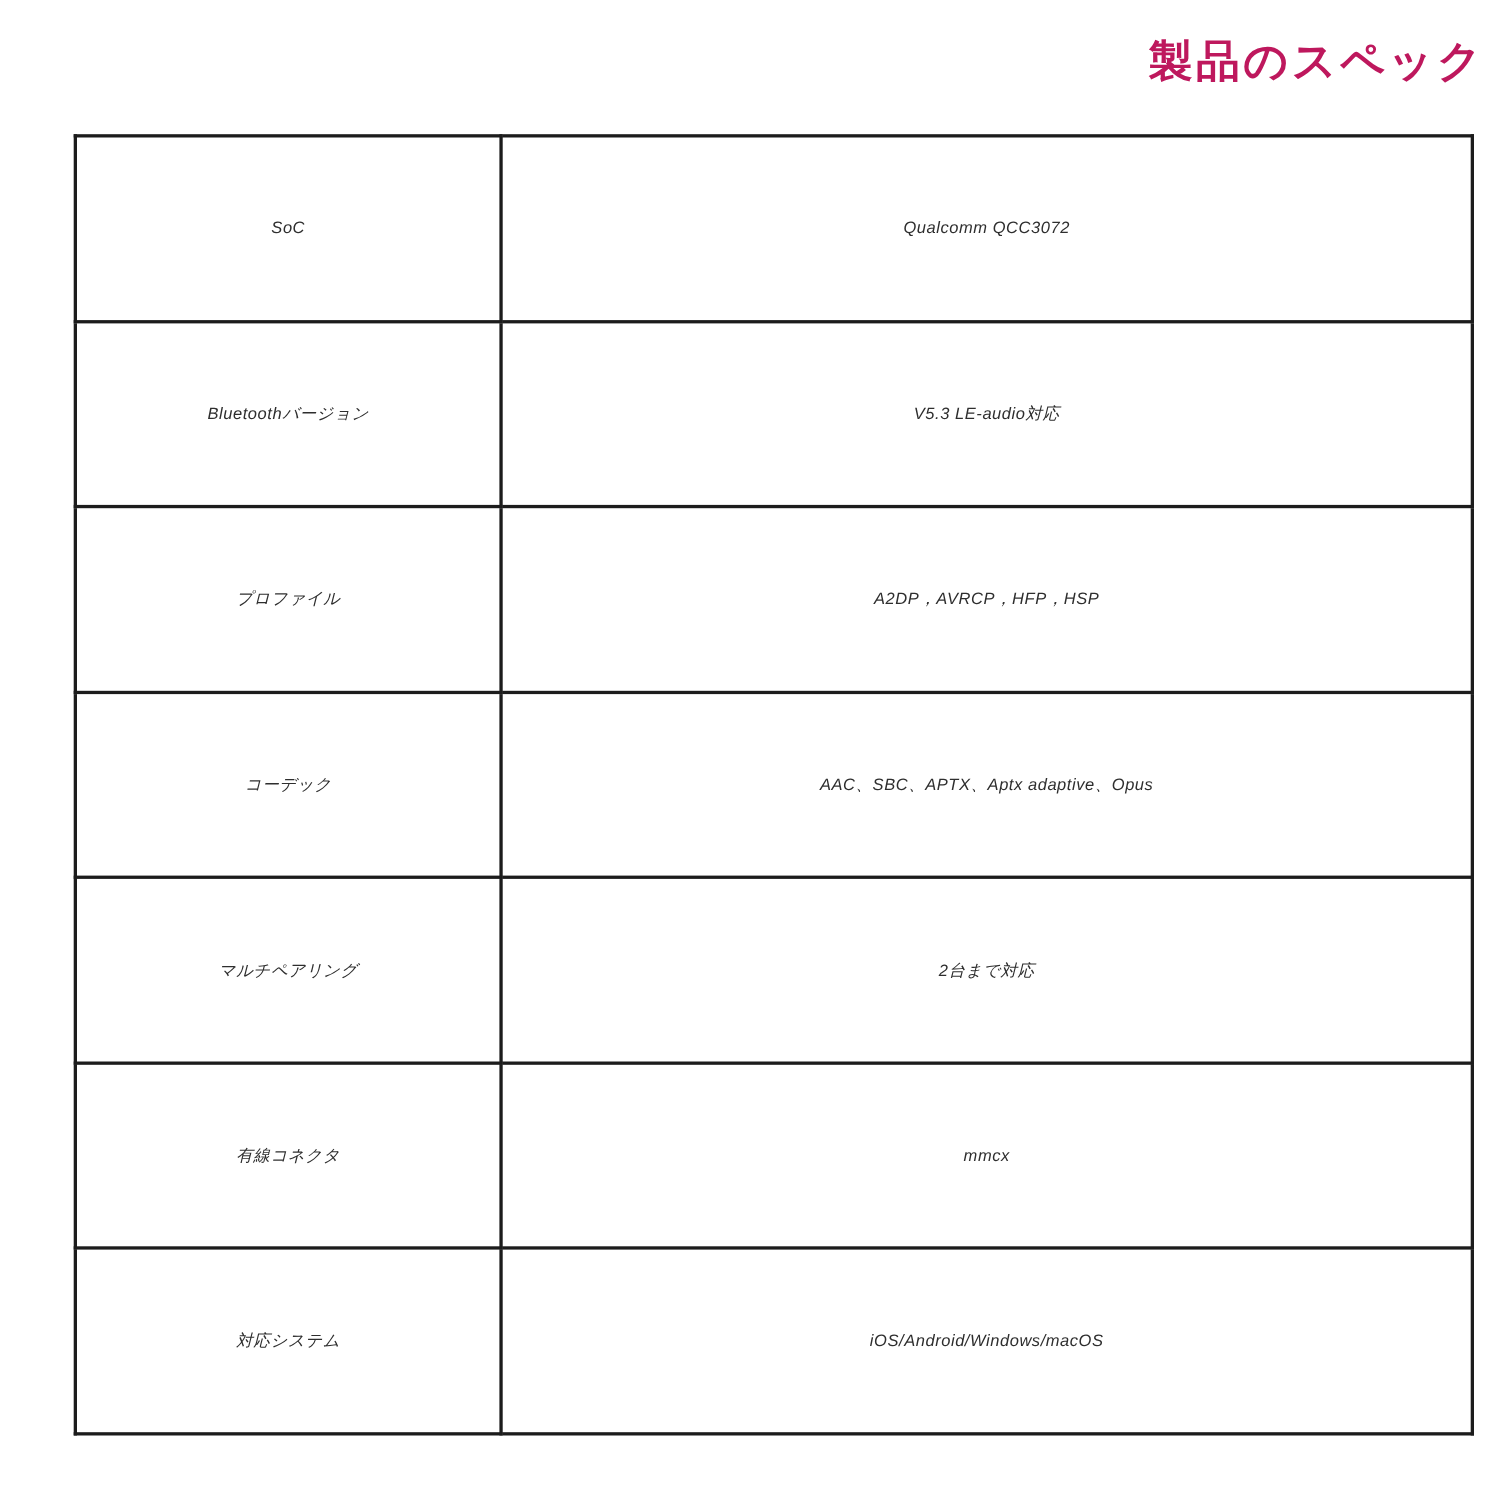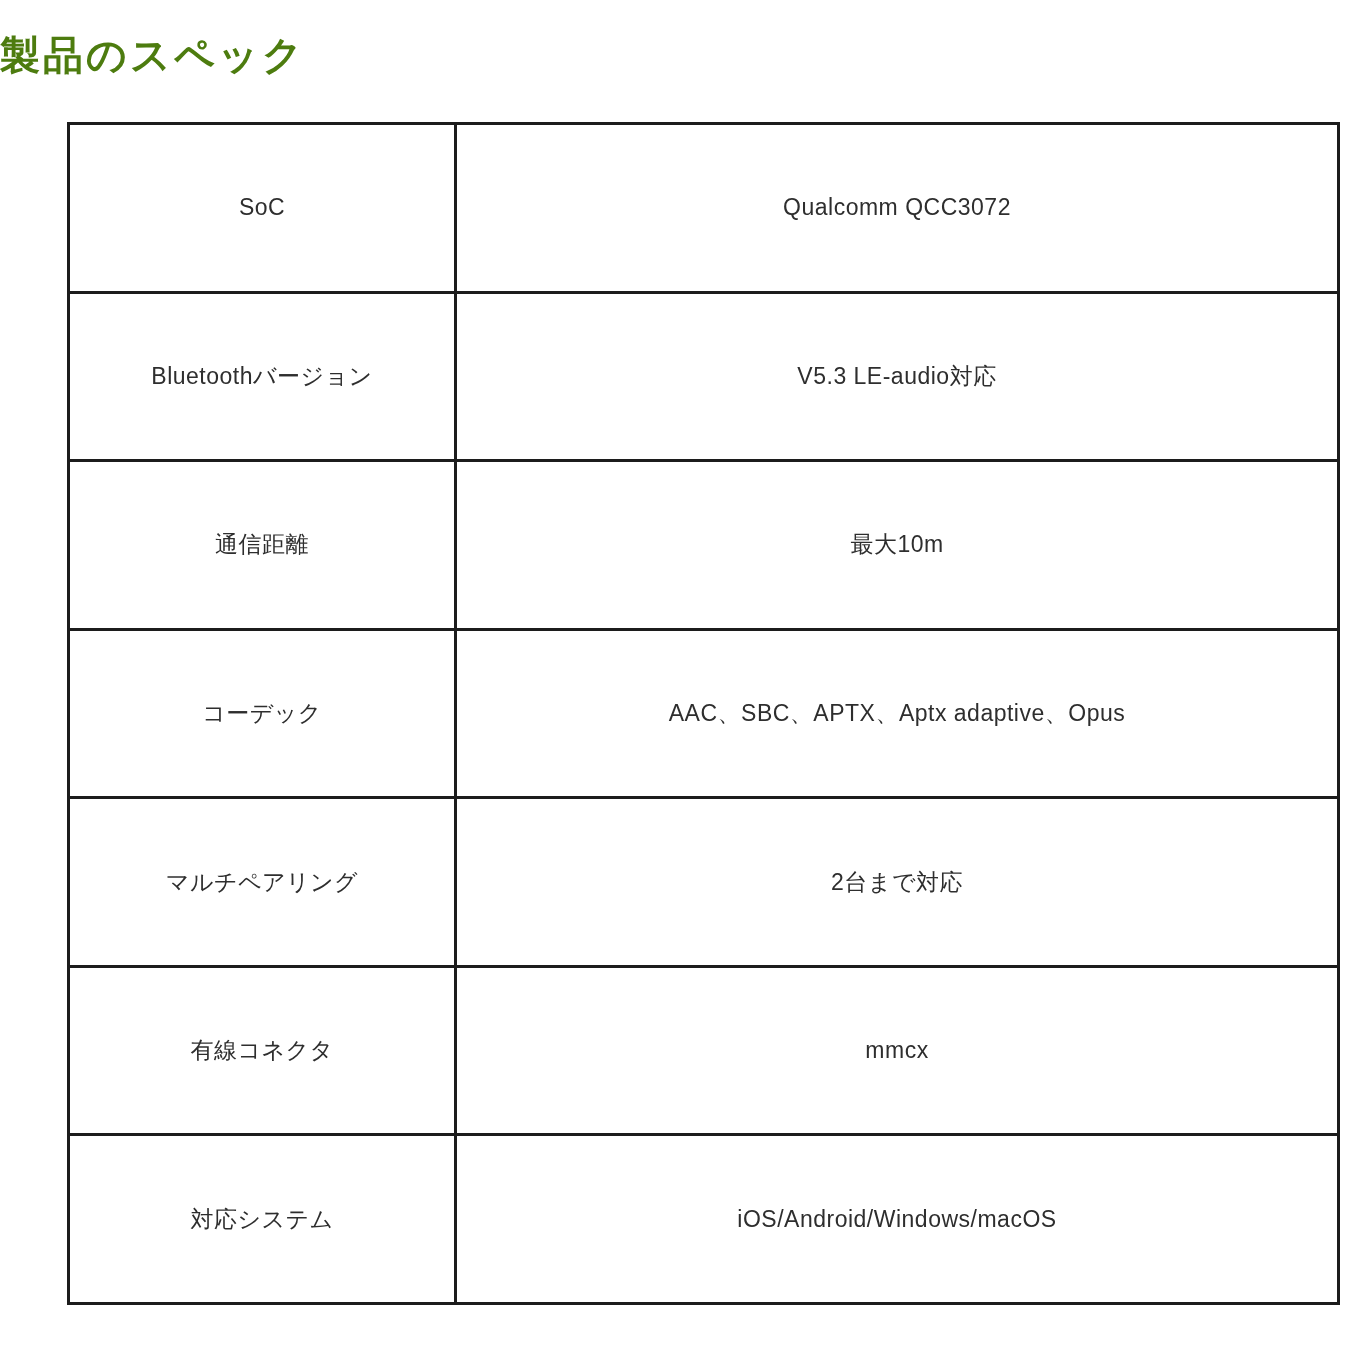--- a/index.html
+++ b/index.html
@@ -13,45 +13,46 @@
     width: 1350px;
     height: 1350px;
     background: #ffffff;
     overflow: hidden;
   }
   .page-title {
     position: absolute;
     top: 28px;
     left: 0;
     width: 100%;
-    text-align: left;
+    text-align: right;
     font-size: 40px;
     font-weight: bold;
-    color: #4d7c0f;
+    color: #be185d;
     letter-spacing: 3px;
   }
   table.spec-table {
     position: absolute;
     left: 67px;
     top: 122px;
     width: 1218px;
     height: 1183px;
     border-collapse: collapse;
     table-layout: fixed;
     background: #ffffff;
   }
   table.spec-table td {
     border: 3px solid #1c1c1c;
     text-align: center;
     vertical-align: middle;
-    font-size: 23px;
+    font-size: 15px;
     color: #2e2e2e;
     padding: 0 12px;
     height: 98px;
     letter-spacing: 0.5px;
+    font-style: italic;
   }
   td.label-cell {
     width: 360px;
   }
   td.value-cell {
     width: 856px;
   }
 </style>
 </head>
 <body>
@@ -64,22 +65,22 @@
     <tbody>
       <tr>
         <td class="label-cell">SoC</td>
         <td class="value-cell">Qualcomm QCC3072</td>
       </tr>
       <tr>
         <td class="label-cell">Bluetoothバージョン</td>
         <td class="value-cell">V5.3 LE-audio対応</td>
       </tr>
       <tr>
-        <td class="label-cell">通信距離</td>
-        <td class="value-cell">最大10m</td>
+        <td class="label-cell">プロファイル</td>
+        <td class="value-cell">A2DP，AVRCP，HFP，HSP</td>
       </tr>
       <tr>
         <td class="label-cell">コーデック</td>
         <td class="value-cell">AAC、SBC、APTX、Aptx adaptive、Opus</td>
       </tr>
       <tr>
         <td class="label-cell">マルチペアリング</td>
         <td class="value-cell">2台まで対応</td>
       </tr>
       <tr>

